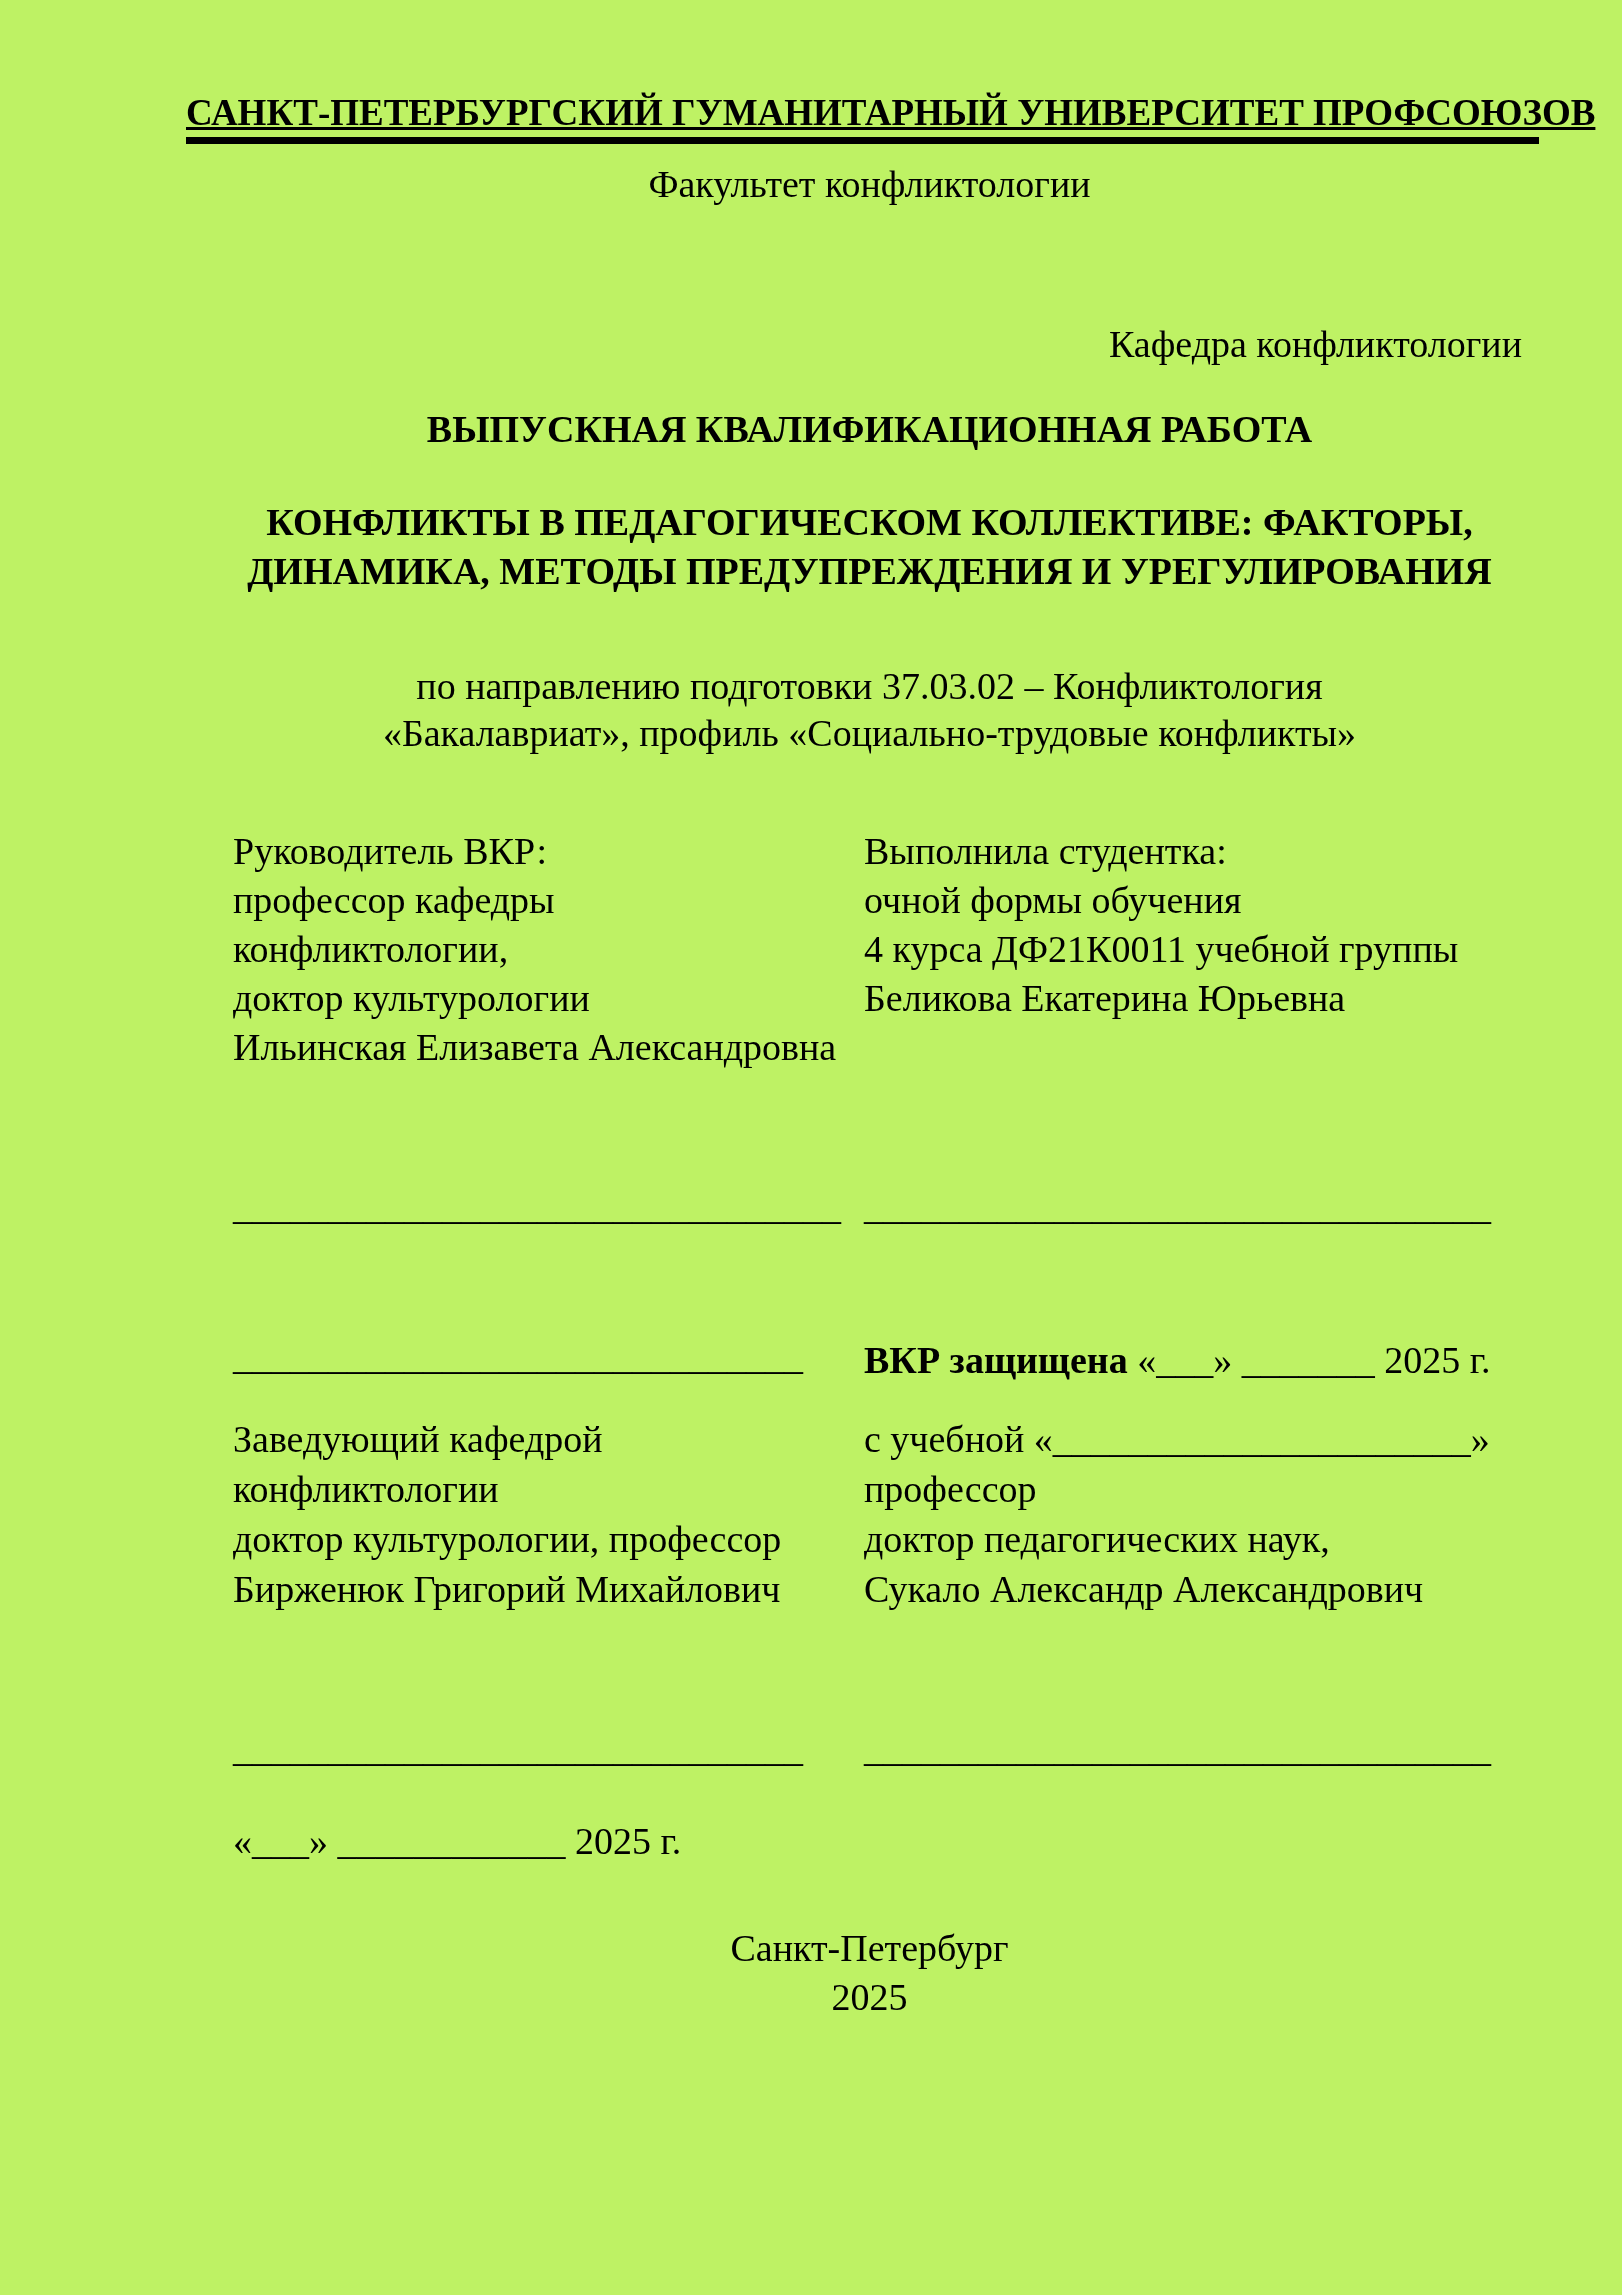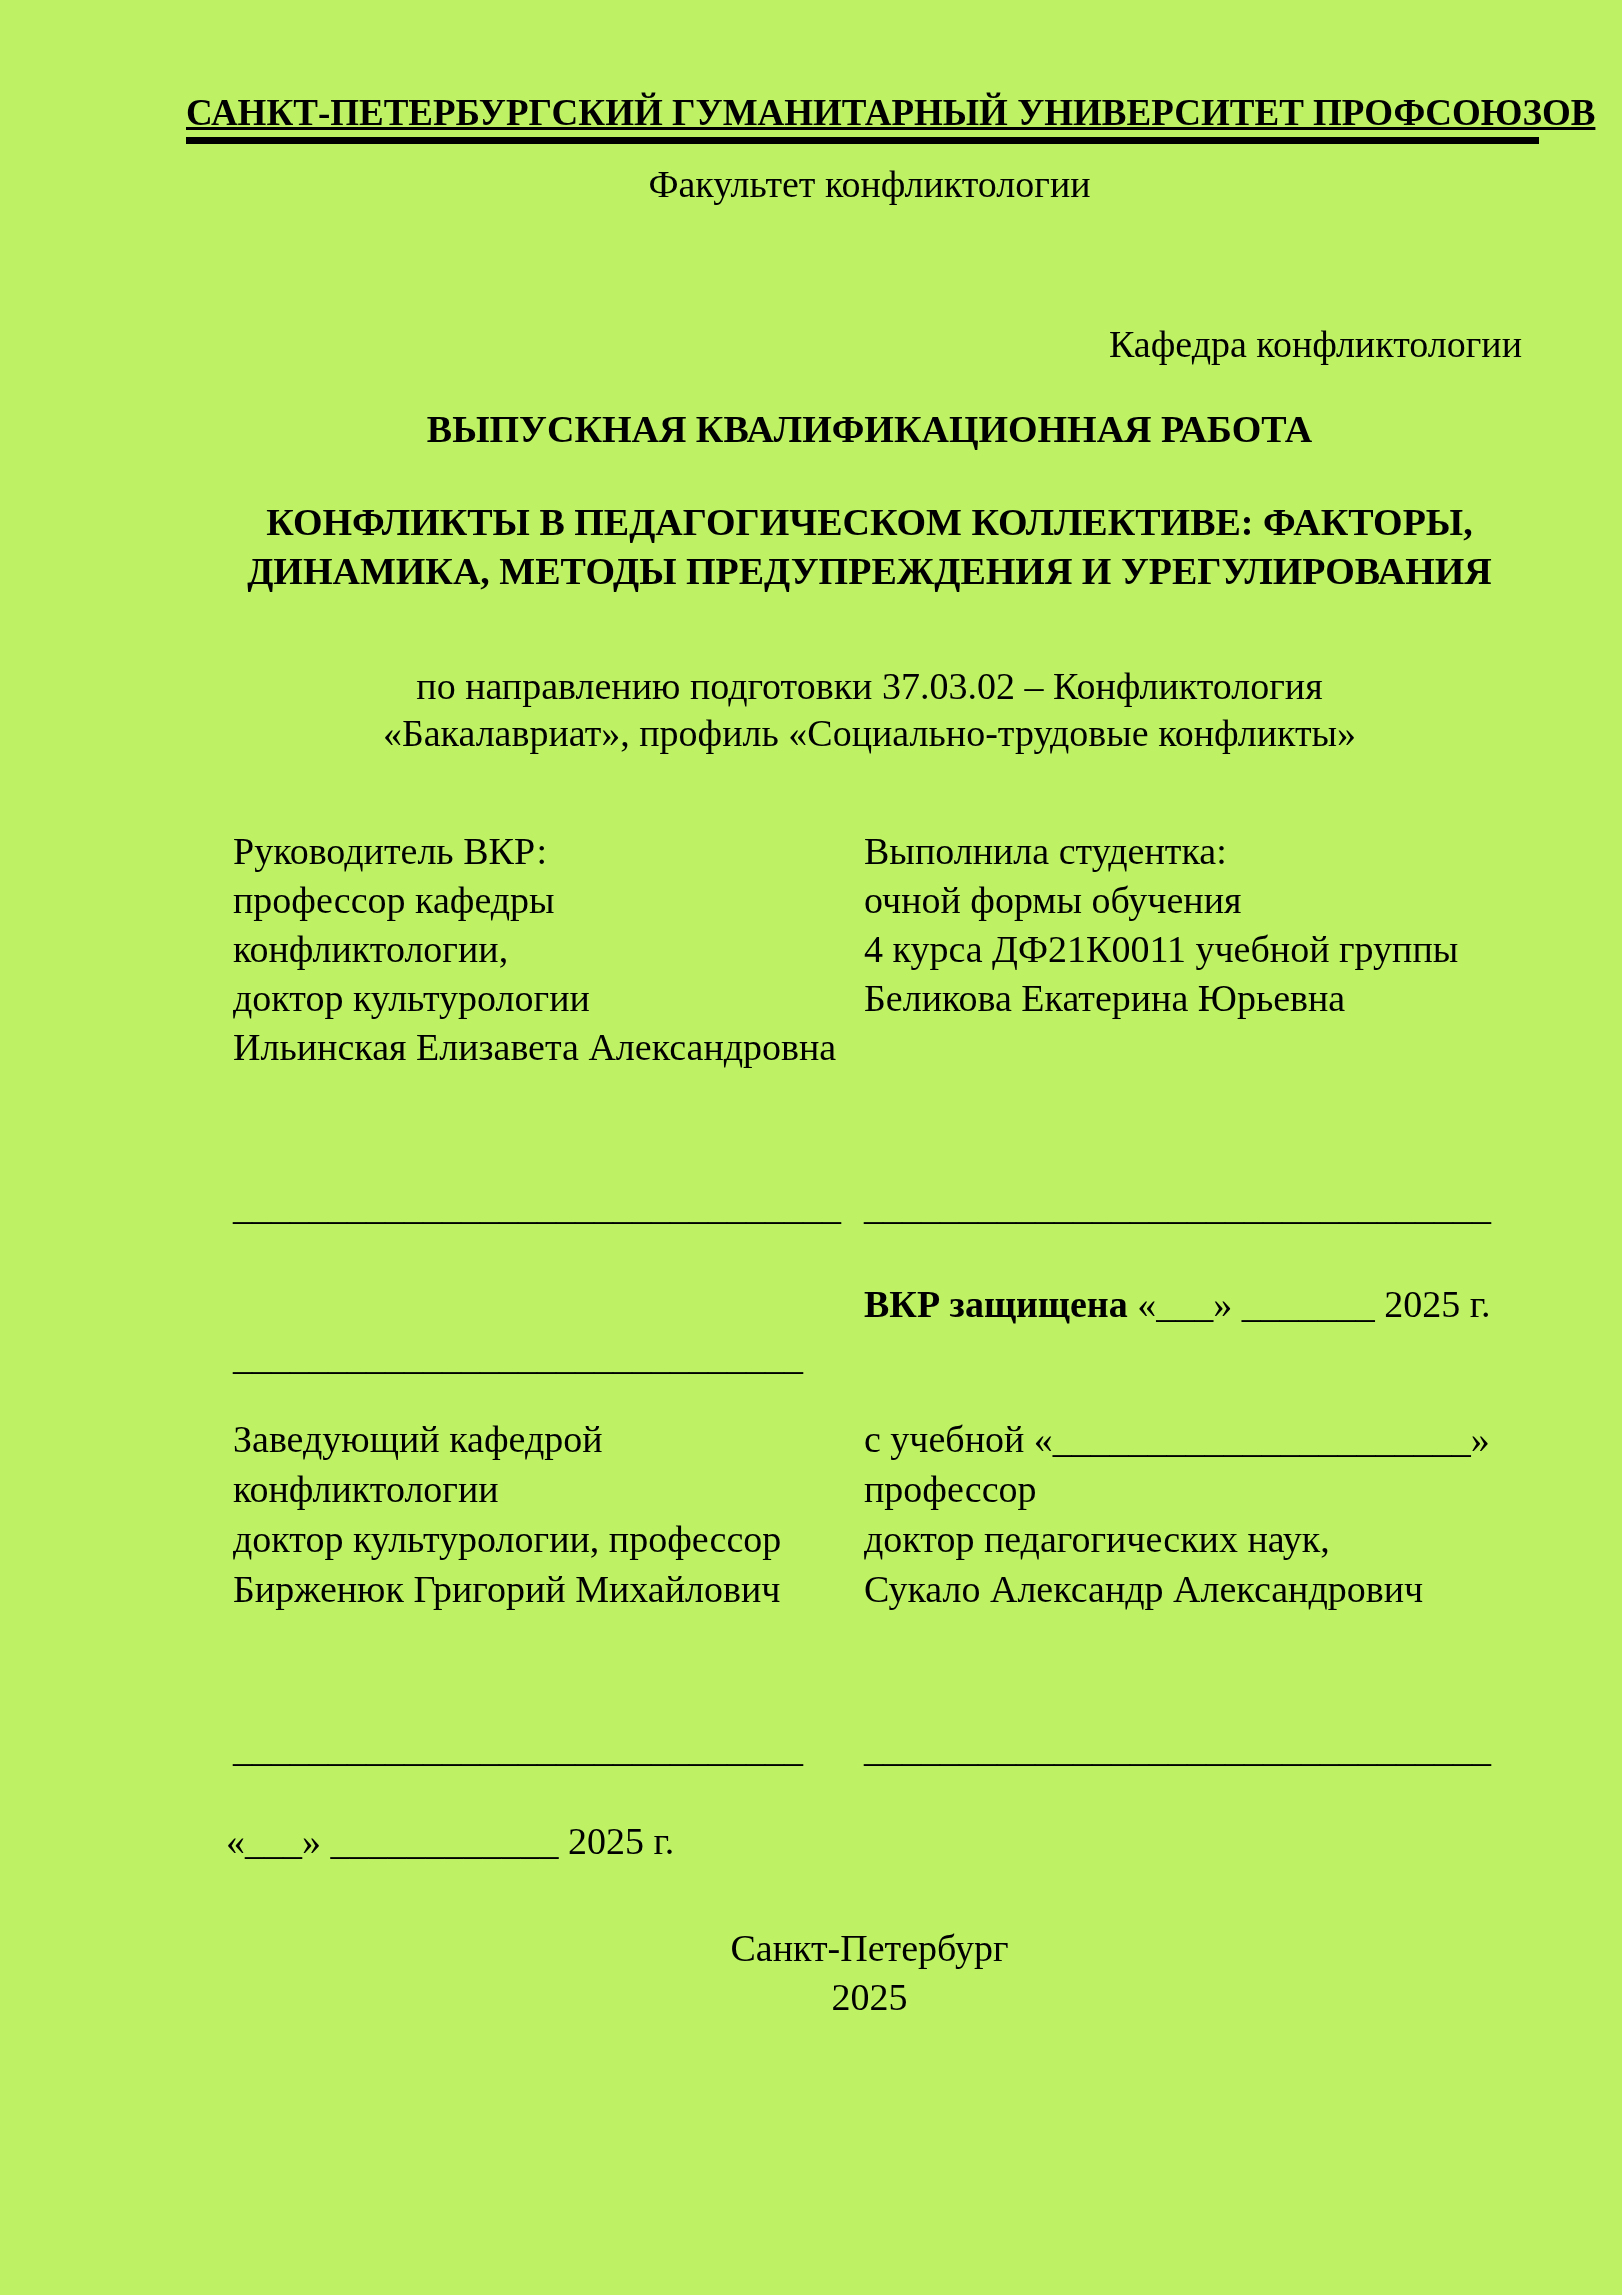--- a/index.html
+++ b/index.html
@@ -32,29 +32,29 @@
   .thesis    { left:232px; top:498px;  width:1275px; text-align:center; line-height:49px; font-weight:bold; }
   .program   { left:232px; top:663px;  width:1275px; text-align:center; line-height:47px; }
 
   .col-left  { left:233px;  top:827px; line-height:49px; }
   .col-right { left:864px; top:827px; line-height:49px; }
 
   .sigline   { line-height:49px; letter-spacing:0; }
   .sig-r1l   { left:233px;  top:1182px; }
   .sig-r1r   { left:864px; top:1182px; }
   .sig-r2l   { left:233px;  top:1332px; }
-  .defense   { left:864px; top:1280px; line-height:49px; }
+  .defense   { left:864px; top:1336px; line-height:49px; }
 
   .head-block      { left:233px;  top:1414px; line-height:50px; }
   .committee-block { left:864px; top:1414px; line-height:50px; }
 
   .sig-r3l   { left:233px;  top:1724px; }
   .sig-r3r   { left:864px; top:1724px; }
 
-  .dateline  { left:226px; top:1817px; line-height:49px;text-align:center; }
+  .dateline  { left:233px; top:1817px; line-height:49px;text-align:center; }
   .footer    { left:232px; top:1924px; width:1275px; text-align:center; line-height:49px; }
 </style>
 </head>
 <body>
 
 <div class="page">
 
   <div class="abs uni-header">
     <span class="u">САНКТ-ПЕТЕРБУРГСКИЙ ГУМАНИТАРНЫЙ УНИВЕРСИТЕТ ПРОФСОЮЗОВ</span>
   </div>

